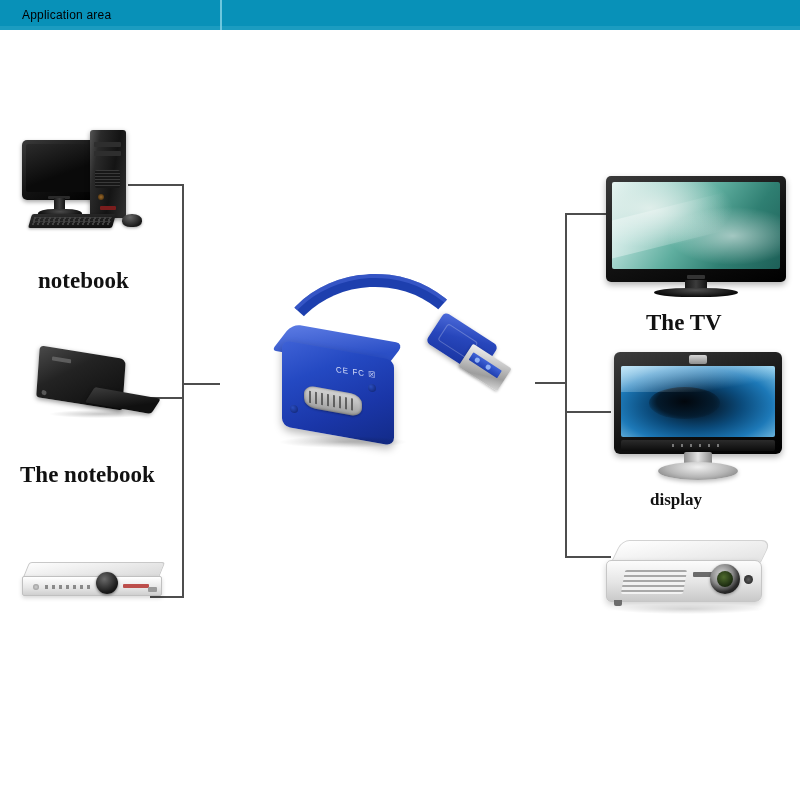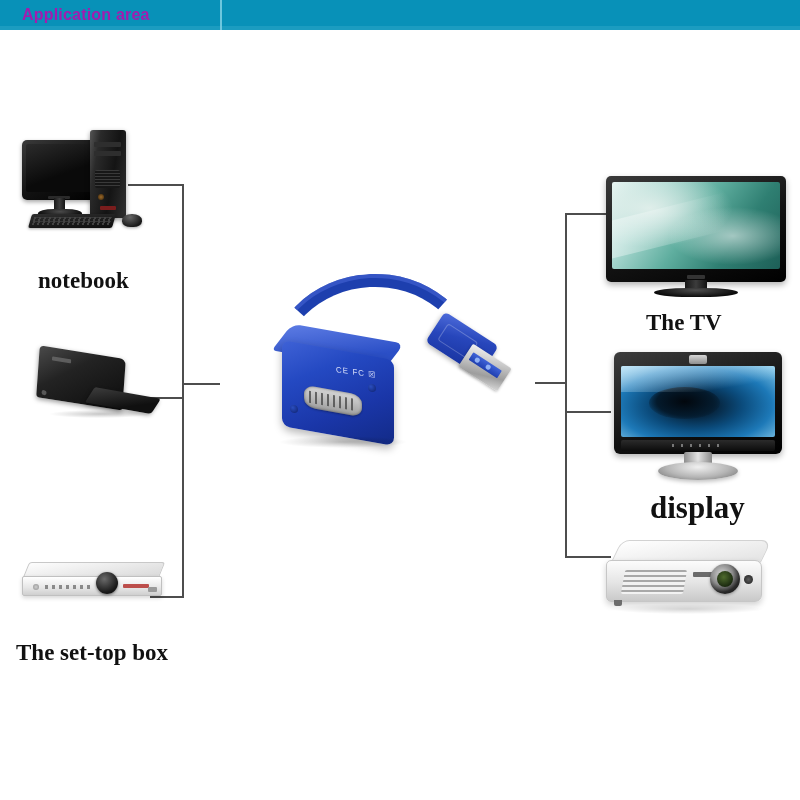--- a/index.html
+++ b/index.html
@@ -31,27 +31,26 @@
     position: absolute;
     left: 0; bottom: 0;
     width: 100%;
     height: 4px;
     background: #1b9cc0;
   }
   .header-title {
     position: absolute;
     left: 22px;
     top: 4px;
-    font-size: 16px;
+    font-size: 12px;
     line-height: 22px;
-    color: #a21caf;
+    color: #000000;
     font-family: "Liberation Sans", sans-serif;
     letter-spacing: 0.2px;
     white-space: nowrap;
-    font-weight: bold;
   }
   .header-divider {
     position: absolute;
     left: 220px;
     top: 0px;
     width: 2px;
     height: 30px;
     background: #7fd0e4;
     opacity: .85;
   }
@@ -521,32 +520,32 @@
 
   <div class="device" id="notebook">
     <div class="lap-lid">
       <div class="badge"></div>
       <div class="hinge-dot l"></div>
       <div class="hinge-dot r"></div>
     </div>
     <div class="lap-base"></div>
     <div class="lap-shadow"></div>
   </div>
+  <div class="caption" style="left:20px; top:462px; font-size:23px;">The notebook</div>
 
   <div class="device" id="settopbox">
     <div class="stb-top"></div>
     <div class="stb-face">
       <div class="led"></div>
       <div class="btnrow"></div>
       <div class="brand"></div>
       <div class="port"></div>
     </div>
     <div class="stb-dial"></div>
   </div>
-  <div class="caption" style="left:16px; top:640px; font-size:23px;">The set-top box</div>
 
   <div class="device" id="adapter">
     <div class="usb-cable"></div>
     <div class="usb-cable-hl"></div>
 
     <div class="usb-plug-body">
       <div class="grip"></div>
     </div>
     <div class="usb-metal">
       <div class="tongue"></div>
@@ -585,21 +584,21 @@
     <div class="mon-frame">
       <div class="hp-logo"></div>
       <div class="mon-screen"></div>
       <div class="mon-chin">
         <div class="ctrls"></div>
       </div>
     </div>
     <div class="mon-neck"></div>
     <div class="mon-base"></div>
   </div>
-  <div class="caption" style="left:650px; top:490px; font-size:31px;">display</div>
+  <div class="caption" style="left:650px; top:490px; font-size:17px;">display</div>
 
   <div class="device" id="projector">
     <div class="proj-top"></div>
     <div class="proj-body">
       <div class="grille"></div>
       <div class="brand"></div>
       <div class="knob"></div>
     </div>
     <div class="proj-lens">
       <div class="inner"></div>

